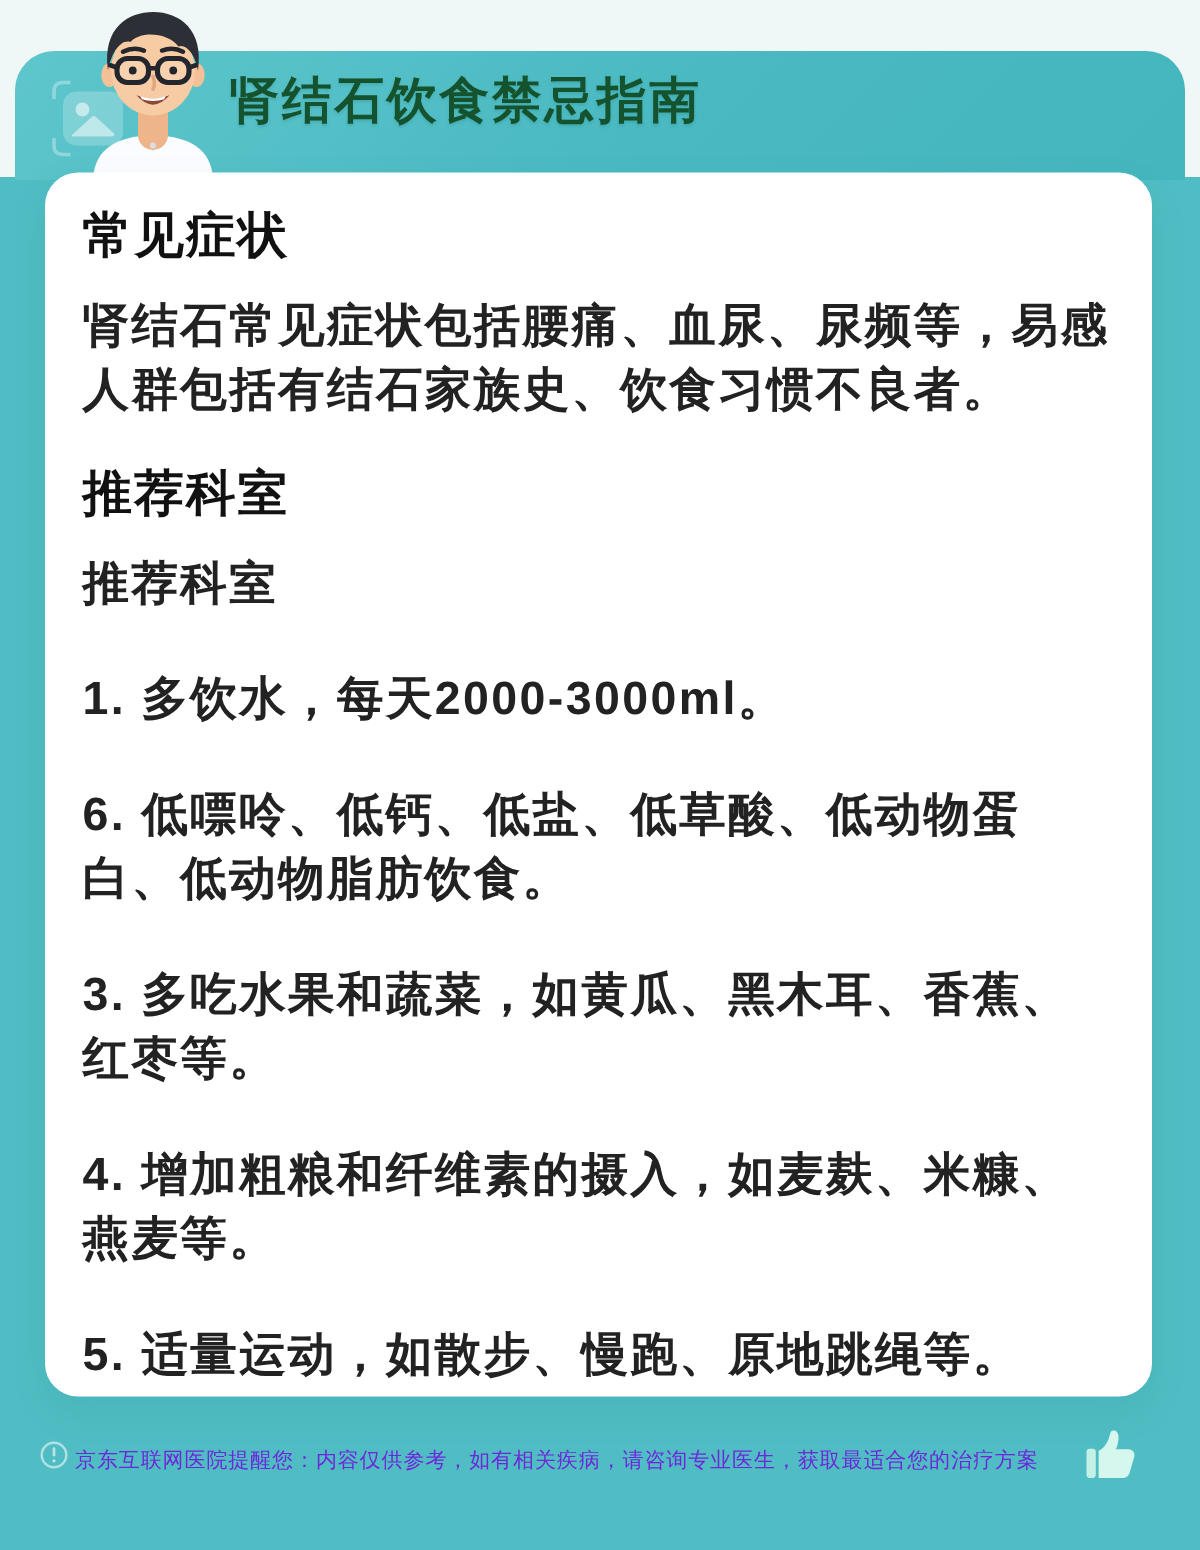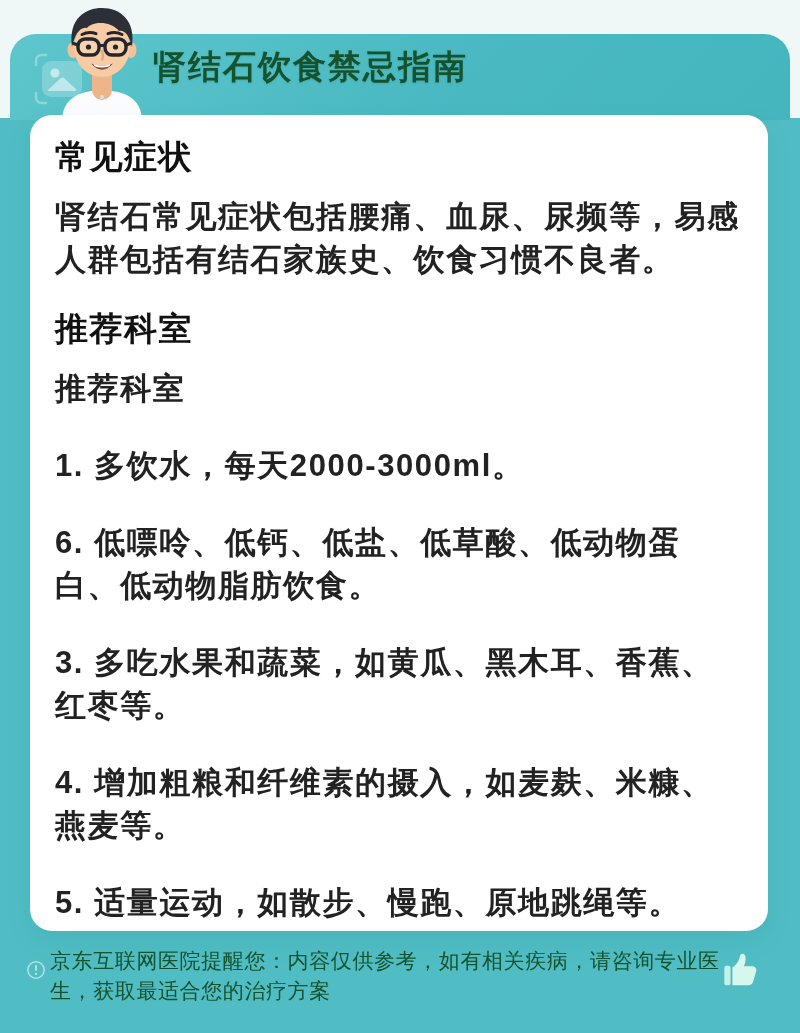--- a/index.html
+++ b/index.html
@@ -44,22 +44,22 @@
   .card h2.first { margin-top:24px; }
   .card p {
     font-size:31px; line-height:43px; color:#222222;
     letter-spacing:1.6px; margin:20px 0 0;font-weight:bold;
   }
   .card p.tip { margin-top:34px; }
   
   .footer { position:absolute; left:0; top:938px; width:800px; height:95px; z-index:5; }
   .footer-info-icon { position:absolute; left:26px; top:22px; }
   .footer-text {
-    position:absolute; left:50px; top:8px; width:685px;
-    font-size:21px; line-height:30px; color:#14532d; letter-spacing:0.6px;
+    position:absolute; left:50px; top:20px; width:685px;
+    font-size:14px; line-height:30px; color:#6d28d9; letter-spacing:0.6px;
   }
   .thumb-btn {
     position:absolute; left:718px; top:12px; width:46px; height:44px;
     background:none; border:none; cursor:pointer; padding:0;
   }
 </style>
 </head>
 <body>
 
 <div class="teal-bg"></div>

